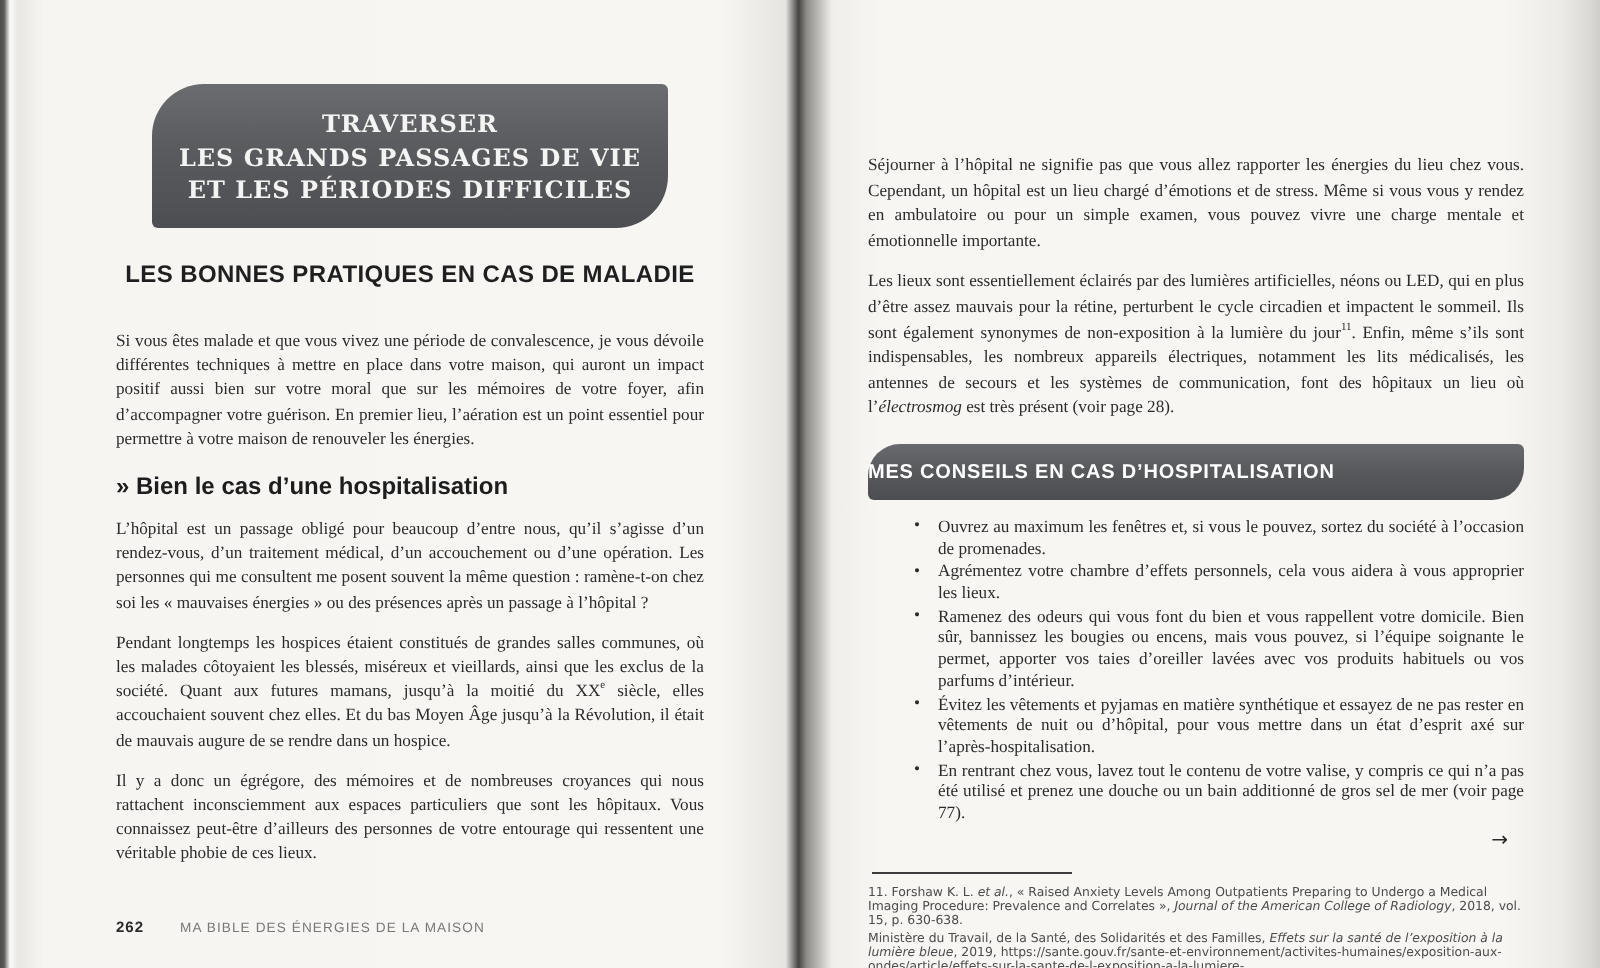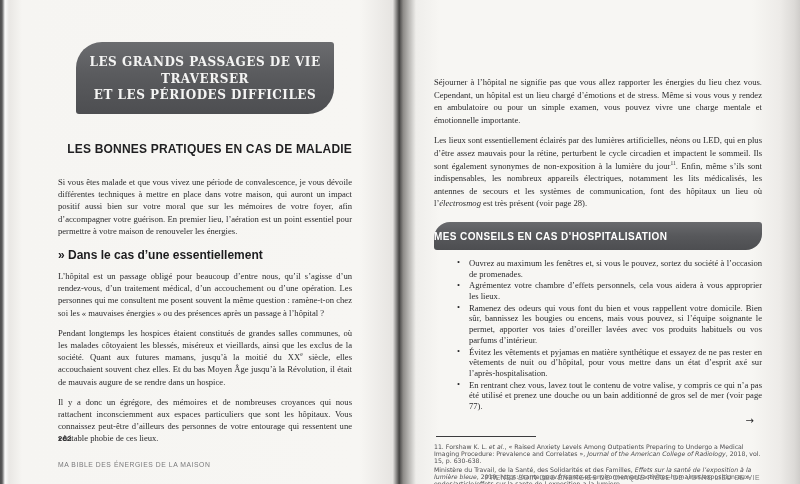--- a/index.html
+++ b/index.html
@@ -25,21 +25,21 @@
     width:258px;height:72px;margin:8px auto 0 auto;box-sizing:border-box;
     padding-top:12px;
     background:linear-gradient(180deg,#6b6c6f 0%,#5a5b5e 45%,#4d4e51 100%);
     border-radius:26px 3px 26px 3px;
     color:#f4f4f3;text-align:center;
     font-family:"DejaVu Serif",serif;font-weight:bold;
     font-size:12px;line-height:16.5px;letter-spacing:0.5px;
   }
 
   .section-heading{
-    margin:28px 0 0 0;text-align:right;
+    margin:16px 0 0 0;text-align:center;
     font-family:"Liberation Sans",sans-serif;font-weight:bold;
     font-size:12px;letter-spacing:0.2px;color:#1f1f21;
   }
   .subsection-heading{
     margin:11px 0 0 0;
     font-family:"Liberation Sans",sans-serif;font-weight:bold;
     font-size:12px;color:#1d1d1f;
   }
   .body-p{
     margin:8px 0 0 0;text-align:justify;
@@ -75,45 +75,44 @@
     font-family:"DejaVu Sans",sans-serif;
     font-size:6.2px;line-height:7.3px;color:#4c4c4e;
     text-align:left;overflow-wrap:anywhere;
   }
   .footnotes em{font-style:italic;}
 
   
   .page-footer{
     position:absolute;bottom:16px;display:flex;align-items:baseline;gap:18px;
     font-family:"Liberation Sans",sans-serif;
-    flex-direction:column;
   }
   .page-footer .pn{font-weight:bold;font-size:7.5px;color:#2b2b2d;letter-spacing:0.5px;}
   .page-footer .rt{font-size:6.8px;letter-spacing:0.55px;color:#78787a;}
   .footer-left{left:48px;}
   .footer-right{right:34px;}
 </style>
 </head>
 <body>
 
 <div class="spread">
   <div class="gutter"></div>
 
   <div class="page page-left">
     <div class="banner">
+      <div>TRAVERSER</div>
       <div>LES GRANDS PASSAGES DE VIE</div>
-      <div>TRAVERSER</div>
       <div>ET LES PÉRIODES DIFFICILES</div>
     </div>
 
     <h2 class="section-heading">LES BONNES PRATIQUES EN CAS DE MALADIE</h2>
 
     <p class="body-p first">Si vous êtes malade et que vous vivez une période de convalescence, je vous dévoile différentes techniques à mettre en place dans votre maison, qui auront un impact positif aussi bien sur votre moral que sur les mémoires de votre foyer, afin d’accompagner votre guérison. En premier lieu, l’aération est un point essentiel pour permettre à votre maison de renouveler les énergies.</p>
 
-    <h3 class="subsection-heading">» Dans le cas d’une essentiellement</h3>
+    <h3 class="subsection-heading">» Bien le cas d’une hospitalisation</h3>
 
     <p class="body-p">L’hôpital est un passage obligé pour beaucoup d’entre nous, qu’il s’agisse d’un rendez-vous, d’un traitement médical, d’un accouchement ou d’une opération. Les personnes qui me consultent me posent souvent la même question : ramène-t-on chez soi les « mauvaises énergies » ou des présences après un passage à l’hôpital ?</p>
 
     <p class="body-p"><span>Pendant longtemps les hospices étaient constitués de grandes salles communes, où les malades côtoyaient les blessés, miséreux et vieillards, ainsi que les exclus de la société. Quant aux futures mamans, jusqu’à la moitié du XX</span><sup>e</sup><span> siècle, elles accouchaient souvent chez elles. Et du bas Moyen Âge jusqu’à la Révolution, il était de mauvais augure de se rendre dans un hospice.</span></p>
 
     <p class="body-p">Il y a donc un égrégore, des mémoires et de nombreuses croyances qui nous rattachent inconsciemment aux espaces particuliers que sont les hôpitaux. Vous connaissez peut-être d’ailleurs des personnes de votre entourage qui ressentent une véritable phobie de ces lieux.</p>
 
     <div class="page-footer footer-left">
       <span class="pn">262</span>
       <span class="rt">MA BIBLE DES ÉNERGIES DE LA MAISON</span>

